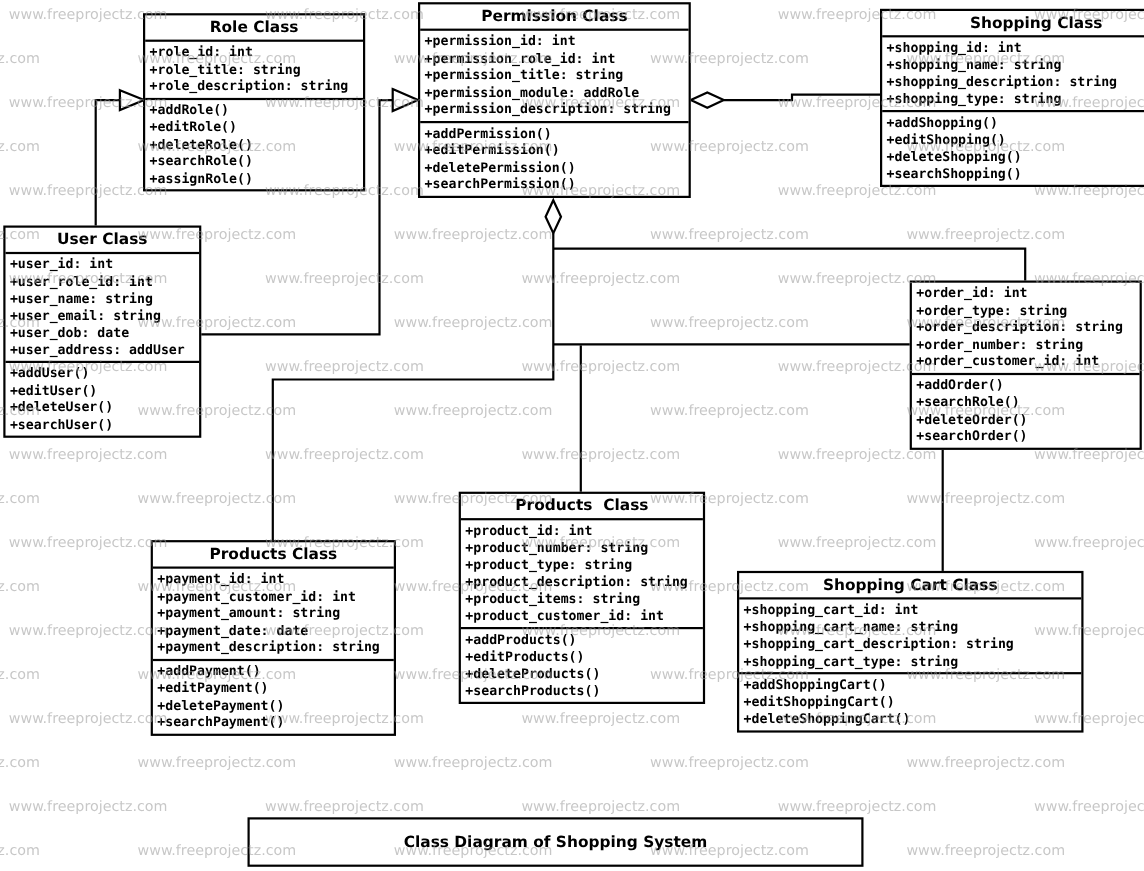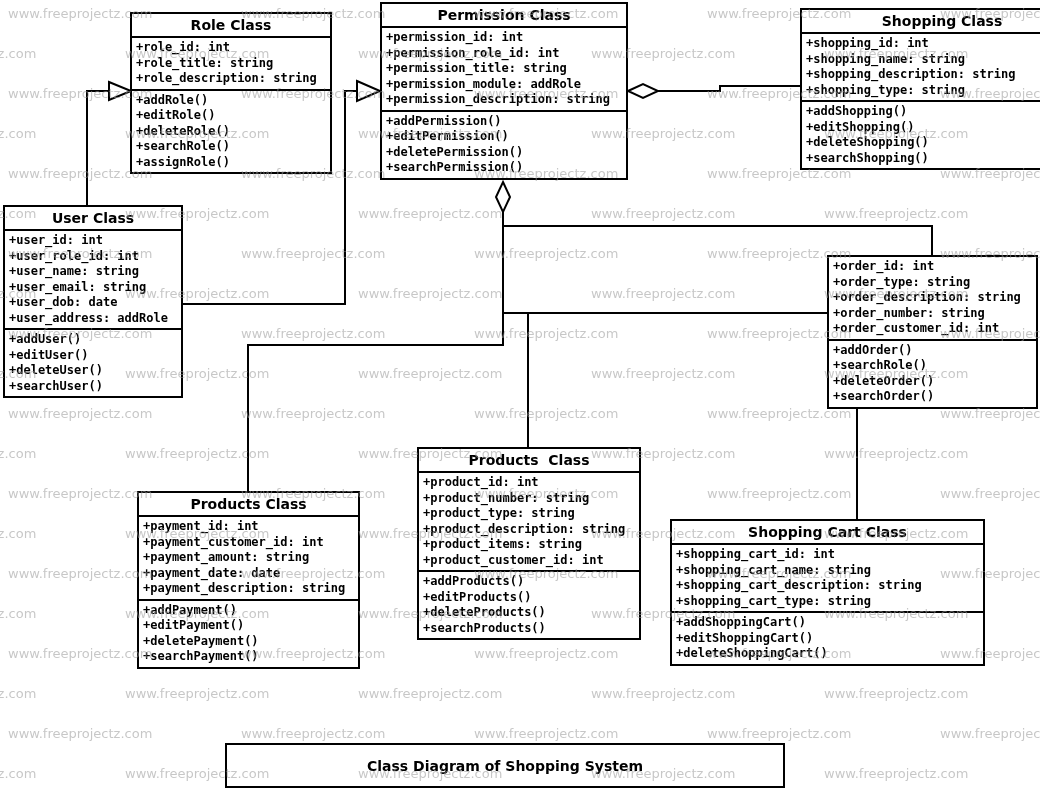--- a/index.html
+++ b/index.html
@@ -134,21 +134,21 @@
   </div>
 
   <div class="uml-box" id="box-user">
     <div class="uml-title">User Class</div>
     <div class="uml-section uml-attrs">
         <div class="uml-row">+user_id: int</div>
         <div class="uml-row">+user_role_id: int</div>
         <div class="uml-row">+user_name: string</div>
         <div class="uml-row">+user_email: string</div>
         <div class="uml-row">+user_dob: date</div>
-        <div class="uml-row">+user_address: addRole</div>
+        <div class="uml-row">+user_address: addUser</div>
       </div>
     <div class="uml-section uml-methods">
         <div class="uml-row">+addUser()</div>
         <div class="uml-row">+editUser()</div>
         <div class="uml-row">+deleteUser()</div>
         <div class="uml-row">+searchUser()</div>
       </div>
   </div>
 
   <div class="uml-box" id="box-order">

